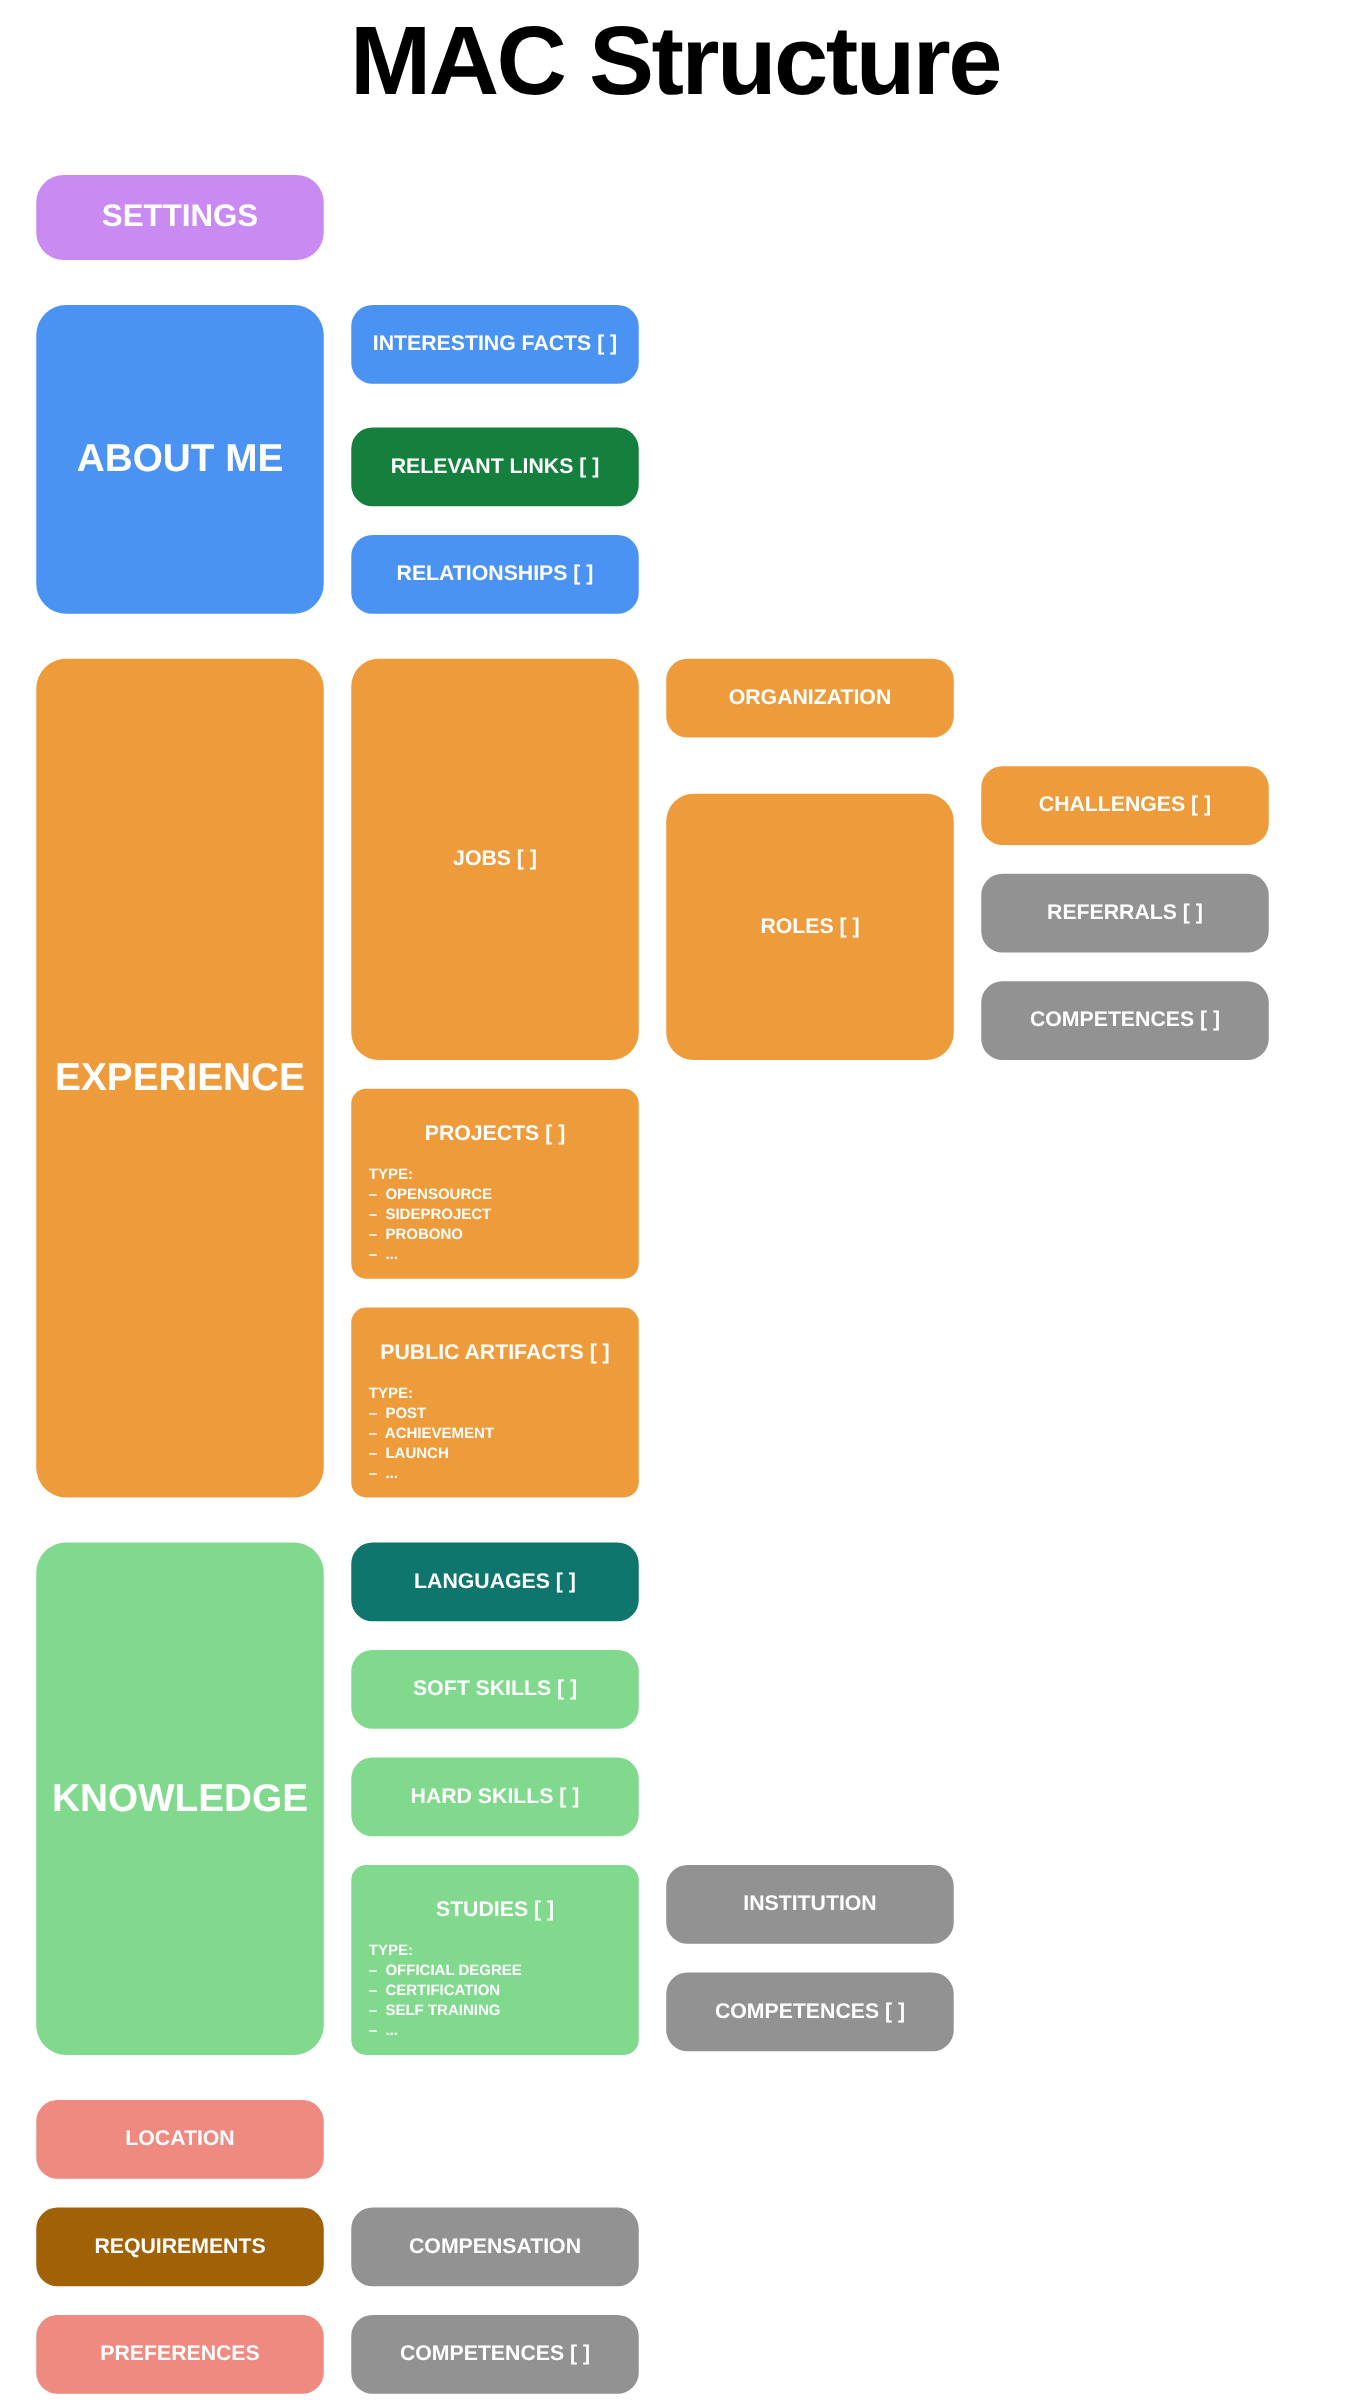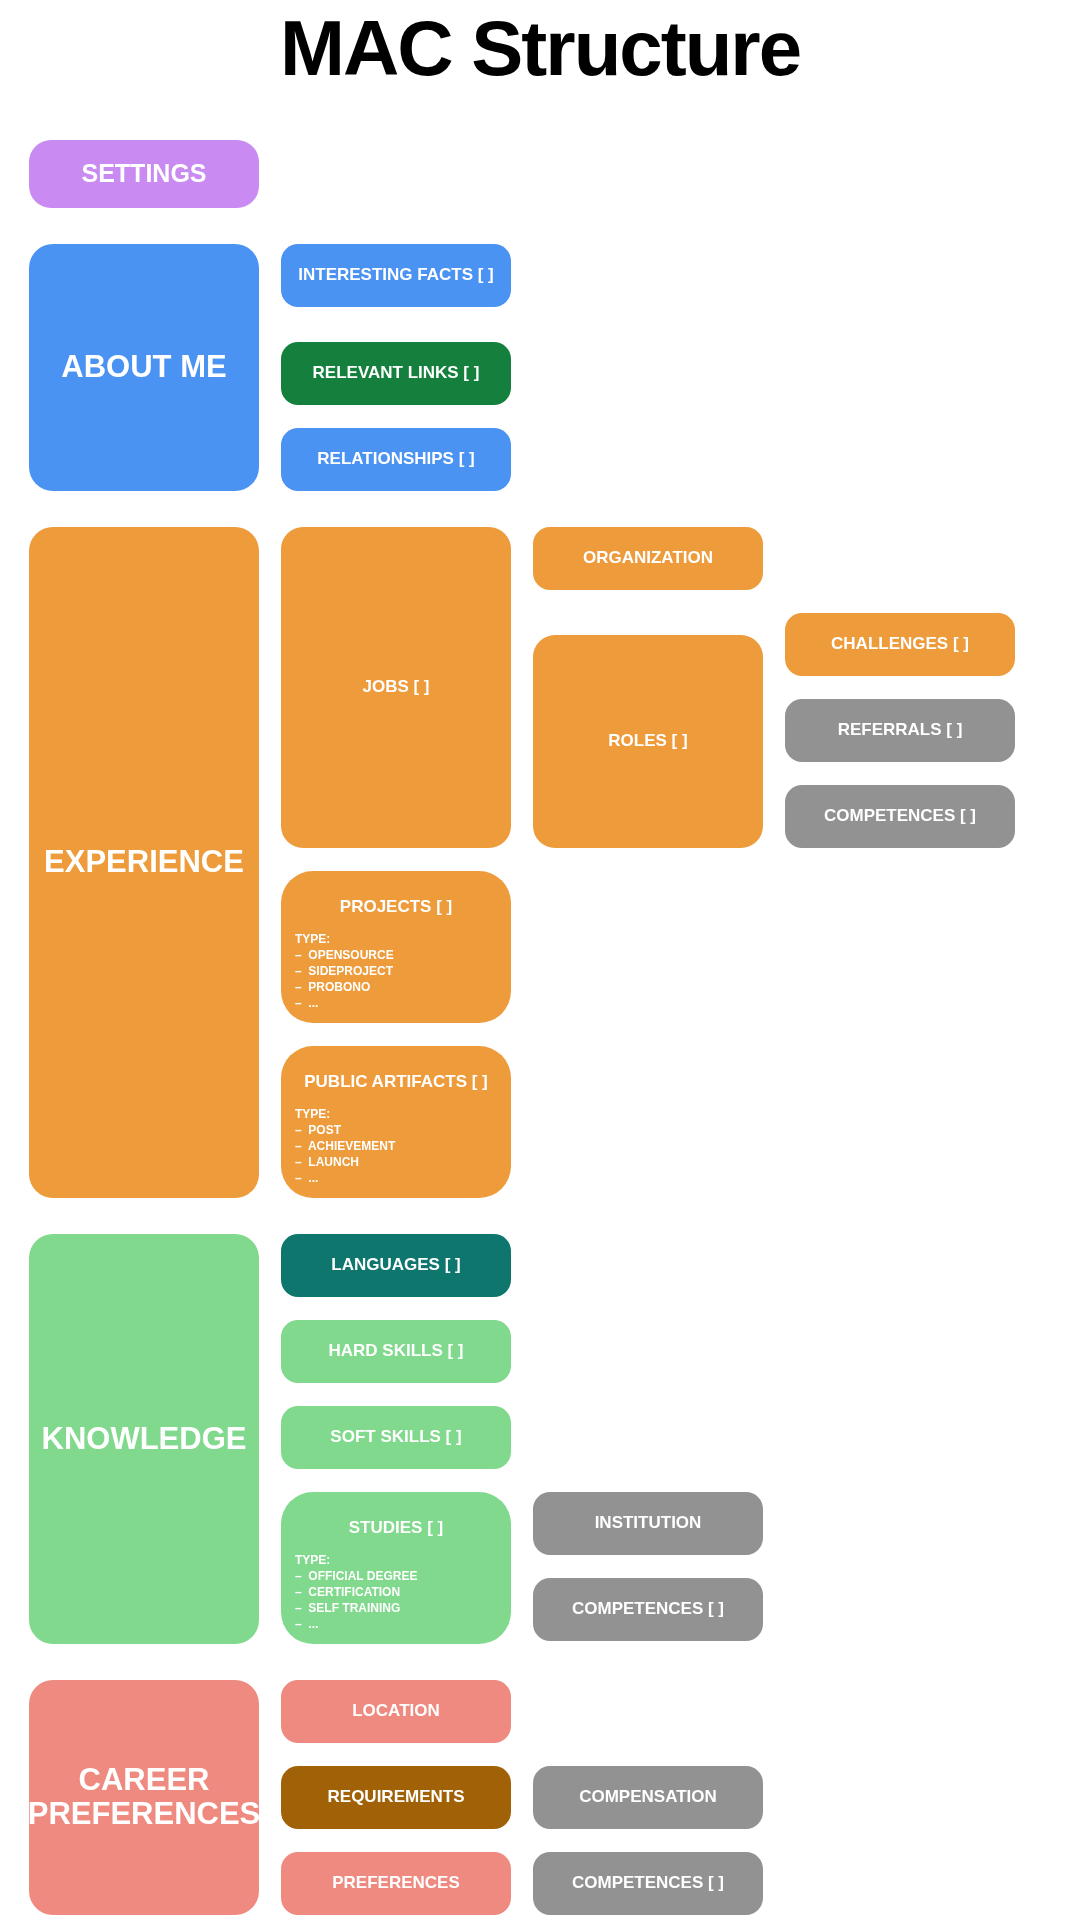--- a/index.html
+++ b/index.html
@@ -27,21 +27,21 @@
     display: flex; align-items: center; justify-content: center;
     text-align: center;
   }
   .small { height: 63px; font-size: 17px; font-weight: bold; border-radius: 17px; padding: 0 10px; }
   .settings { height: 68px; font-size: 25px; font-weight: bold; border-radius: 22px; }
   .root  { align-self: stretch; font-size: 31px; font-weight: bold; line-height: 34px; border-radius: 24px; padding: 0 20px; text-align: center; }
   .fill  { align-self: stretch; font-size: 17px; font-weight: bold; border-radius: 22px; }
 
   .detail {
     height: 152px; display: block; text-align: left;
-    padding: 26px 14px 0 14px; border-radius: 32px;
+    padding: 26px 14px 0 14px; border-radius: 12px;
   }
   .detail .dtitle { text-align: center; font-size: 17px; font-weight: bold; line-height: 20px; margin-bottom: 14px; }
   .detail .type-h { font-size: 12px; font-weight: bold; line-height: 16px; }
   .detail .type-list { font-size: 12px; font-weight: bold; line-height: 16px; white-space: pre-wrap; }
 </style>
 </head>
 <body>
 
 <div class="canvas">
 
@@ -128,24 +128,24 @@
 
     <section class="row section">
       <div class="box root" style="background: rgb(128, 217, 141);">
         <span>KNOWLEDGE</span>
       </div>
       <div class="stack">
         <div class="box small" style="background: #0f766e;">
           <span>LANGUAGES [ ]</span>
         </div>
         <div class="box small" style="background: rgb(128, 217, 141);">
-          <span>HARD SKILLS [ ]</span>
+          <span>SOFT SKILLS [ ]</span>
         </div>
         <div class="box small" style="background: rgb(128, 217, 141);">
-          <span>SOFT SKILLS [ ]</span>
+          <span>HARD SKILLS [ ]</span>
         </div>
         <div class="row">
           <div class="box detail" style="background: rgb(128, 217, 141);">
             <div class="dtitle">STUDIES [ ]</div>
             <div class="type-h">TYPE:</div>
             <div class="type-list">–  OFFICIAL DEGREE
 –  CERTIFICATION
 –  SELF TRAINING
 –  ...</div>
           </div>
@@ -155,23 +155,20 @@
             </div>
             <div class="box small" style="background: rgb(146, 146, 146);">
               <span>COMPETENCES [ ]</span>
             </div>
           </div>
         </div>
       </div>
     </section>
 
     <section class="row section">
-      <div class="box root" style="background: rgb(239, 138, 128);">
-        <span>CAREER PREFERENCES</span>
-      </div>
       <div class="stack">
         <div class="row">
           <div class="box small" style="background: rgb(239, 138, 128);">
             <span>LOCATION</span>
           </div>
         </div>
         <div class="row">
           <div class="box small" style="background: #a16207;">
             <span>REQUIREMENTS</span>
           </div>

